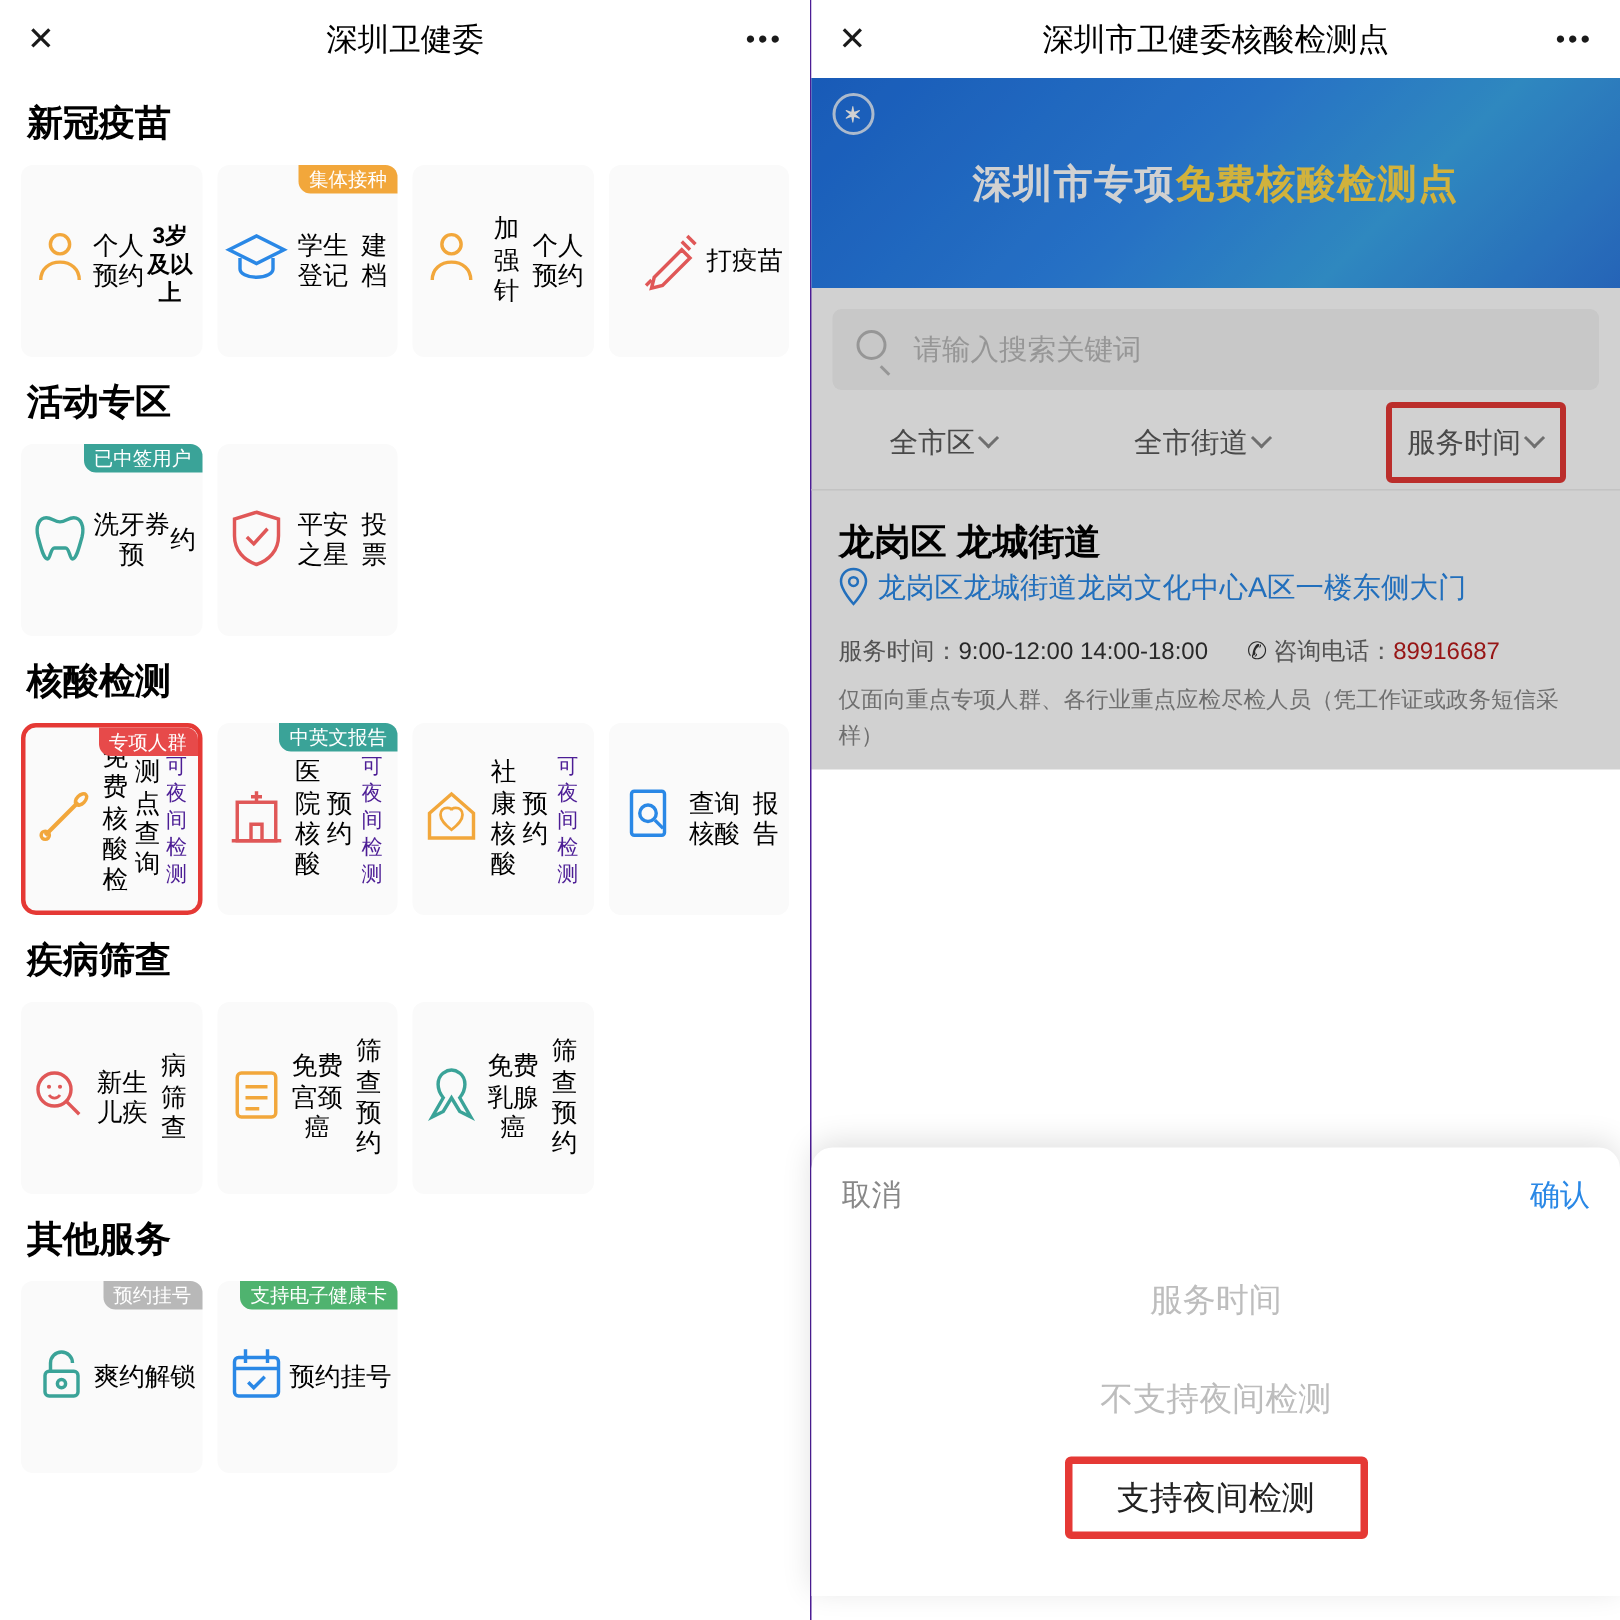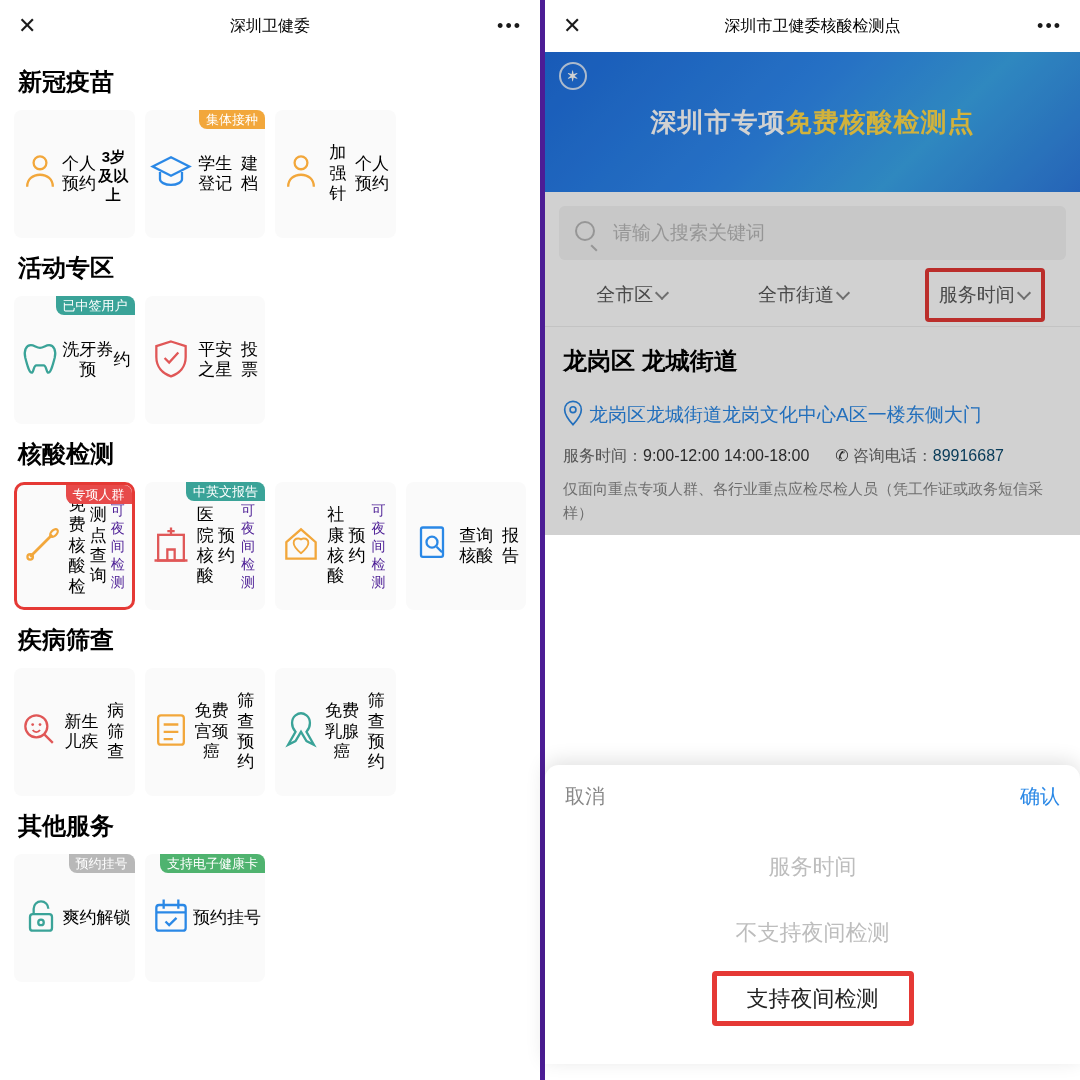--- a/index.html
+++ b/index.html
@@ -1,19 +1,19 @@
 <!DOCTYPE html>
 <html><head>
 <meta charset="utf-8">
 <style>
   * { margin:0; padding:0; box-sizing:border-box; }
   body { font-family:-apple-system,"PingFang SC","Helvetica Neue",sans-serif; background:#fff; width:1080px; height:1080px; display:flex; overflow:hidden; }
   .pane { width:540px; height:1080px; position:relative; background:#fff; }
-  .pane + .pane { border-left:5px solid #4c1d95; }
-  .topbar { height:52px; display:flex; align-items:center; justify-content:space-between; padding:0 18px; font-size:16px; font-weight:500; background:#fff; }
+  .pane + .pane { border-left:1px solid #4c1d95; }
+  .topbar { height:52px; display:flex; align-items:center; justify-content:space-between; padding:0 18px; font-size:21px; font-weight:500; background:#fff; }
   .topbar-title { position:absolute; left:0; right:0; text-align:center; pointer-events:none; }
   .x-icon::before { content:"✕"; font-size:22px; color:#1a1a1a; }
   .dots-icon::before { content:"•••"; letter-spacing:2px; font-size:18px; color:#1a1a1a; }
   .content { padding:0 14px 10px; }
   .section-title { font-size:24px; font-weight:600; margin:14px 0 12px 4px; }
   .grid { display:grid; grid-template-columns:repeat(4,1fr); gap:10px; }
   .tile { background:#fafafa; border-radius:8px; padding:10px 4px 10px; display:flex; flex-direction:row; align-items:center; justify-content:flex-end; position:relative; min-height:128px; text-align:center; }
   .tile .badge { position:absolute; top:0; border-radius:0 8px 0 8px; font-size:13px; padding:3px 7px; line-height:1; }
   .badge-tr { right:0; color:#fff; }
   .badge-orange { background:#f2a73b; }
@@ -34,26 +34,26 @@
   .hero .emblem { position:absolute; left:14px; top:10px; width:28px; height:28px; border:2px solid rgba(255,255,255,.8); border-radius:50%; display:flex; align-items:center; justify-content:center; font-size:14px;}
   .hero .highlight { color:#ffd94a; }
   .searchbox { margin:14px 14px 0; background:#f4f4f4; border-radius:6px; padding:14px 16px; color:#b8b8b8; font-size:19px; display:flex; align-items:center; gap:10px; }
   .searchbox .mag::before { content:""; display:inline-block; width:16px; height:16px; border:2px solid #b8b8b8; border-radius:50%; position:relative; }
   .searchbox .mag::after { content:""; display:inline-block; width:8px; height:2px; background:#b8b8b8; transform:rotate(45deg); position:relative; left:-5px; top:8px; }
   .filters { display:flex; justify-content:space-around; padding:22px 6px 18px; font-size:19px; color:#5a5a5a; border-bottom:1px solid #eee; }
   .filter-item { display:flex; align-items:center; gap:4px; position:relative;text-align:center; }
   .chev::after { content:""; display:inline-block; width:8px; height:8px; border-right:2px solid #888; border-bottom:2px solid #888; transform:rotate(45deg); margin-bottom:3px; }
   .filter-hl { position:absolute; right:-16px; top:-14px; bottom:-14px; left:-14px; border:4px solid #e53935; border-radius:4px; pointer-events:none; }
   .result { padding:18px 18px 10px; }
-  .result-title { font-size:24px; font-weight:600; margin-bottom:24px; }
+  .result-title { font-size:24px; font-weight:600; margin-bottom:2px; }
   .addr-row { display:flex; align-items:flex-start; gap:6px; color:#2a88e6; font-size:19px; line-height:1.5; margin-bottom:16px; }
   .pin-icon { width:20px; height:24px; flex-shrink:0; }
   .meta-row { display:flex; flex-wrap:wrap; gap:26px; font-size:16px; color:#666; margin-bottom:10px; align-items:center;}
   .meta-row .val { color:#333; }
-  .meta-row .link { color:#0c4a6e; }
+  .meta-row .link { color:#b91c1c; }
   .phone-icon::before { content:"✆"; color:#333; margin-right:4px; }
   .result-note { font-size:15px; color:#888; line-height:1.6; }
   .overlay { position:absolute; left:0; right:0; top:0; bottom:0; background:rgba(0,0,0,.18); pointer-events:none; }
   .sheet { position:absolute; left:0; right:0; bottom:16px; background:#fff; border-radius:14px 14px 0 0; padding:18px 20px 32px; box-shadow:0 -4px 20px rgba(0,0,0,.12); }
   .sheet-top { display:flex; justify-content:space-between; font-size:20px; margin-bottom:24px; }
   .cancel { color:#888; }
   .confirm { color:#2a88e6; }
   .picker { display:flex; flex-direction:column; align-items:center; gap:0; }
   .picker-item { font-size:22px; color:#bdbdbd; padding:18px 0; width:100%; text-align:center; }
   .picker-item.active { color:#222; font-weight:500; }
@@ -97,20 +97,29 @@
         <div class="tile">
           <div class="icon">
             <svg viewBox="0 0 48 48" width="44" height="44">
               <circle cx="24" cy="14" r="7" fill="none" stroke="#f2a73b" stroke-width="2.5"></circle>
               <path d="M10 40c0-8 6-13 14-13s14 5 14 13" fill="none" stroke="#f2a73b" stroke-width="2.5"></path>
             </svg>
           </div>
           <div class="label1">加强针</div>
           <div class="label2">个人预约</div>
         </div>
+        <div class="tile">
+          <div class="icon">
+            <svg viewBox="0 0 48 48" width="44" height="44">
+              <path d="M10 38l20-20 6 6-20 20-8 2z" fill="none" stroke="#e05757" stroke-width="2.5"></path>
+              <path d="M30 12l6 6M34 8l6 6M8 40l-4 4" stroke="#e05757" stroke-width="2.5"></path>
+            </svg>
+          </div>
+          <div class="label1">打疫苗</div>
+        </div>
       </div>
       <div class="section-title">活动专区</div>
       <div class="grid">
         <div class="tile">
           <div class="badge badge-tr badge-teal">已中签用户</div>
           <div class="icon">
             <svg viewBox="0 0 48 48" width="44" height="44">
               <path d="M14 10c-5 0-8 6-6 14 2 7 4 16 7 16 2 0 2-8 5-8h8c3 0 3 8 5 8 3 0 5-9 7-16 2-8-1-14-6-14-4 0-6 3-10 3s-6-3-10-3z" fill="none" stroke="#3aa398" stroke-width="2.5"></path>
             </svg>
           </div>

